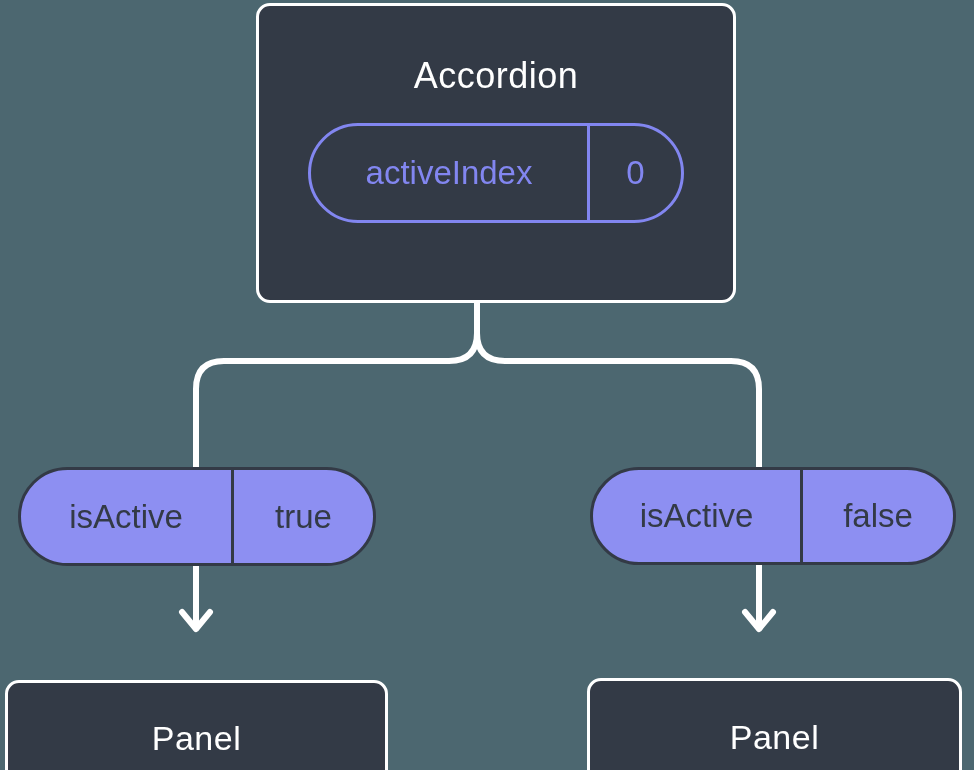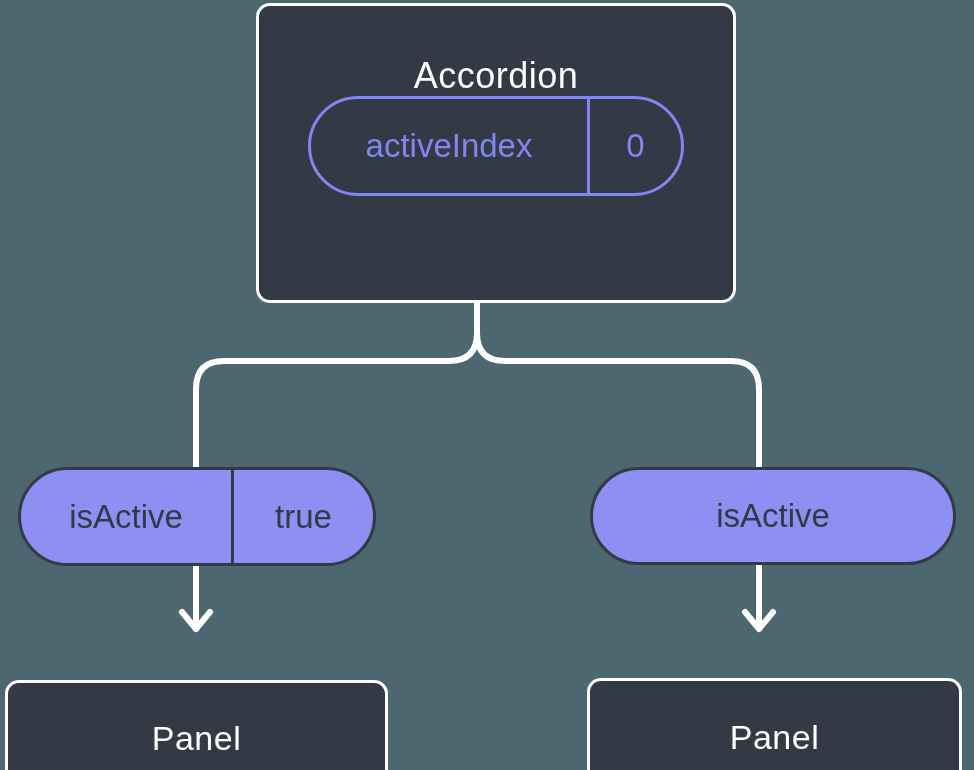--- a/index.html
+++ b/index.html
@@ -52,20 +52,21 @@
     overflow: hidden;
     font-size: 33px; font-weight: 500;
   }
   .pill .seg {
     display: flex; align-items: center; justify-content: center;
   }
   .pill .seg.name { flex: 1 1 auto; }
   .pill .seg.value { flex: 0 0 auto; }
 
   .state-pill {
+    margin-top: 27px;
     width: 376px; height: 100px;
     border: 3px solid var(--accent);
     color: var(--accent);
     background: transparent;
   }
   .state-pill .seg.value { width: 94px; border-left: 3px solid var(--accent); }
 
   .prop-pill {
     position: absolute;
     background: var(--pill-fill);
@@ -103,20 +104,21 @@
     </div>
   </div>
 
   <div class="pill prop-pill left">
     <span class="seg name">isActive</span>
     <span class="seg value">true</span>
   </div>
 
   <div class="pill prop-pill right">
     <span class="seg name">isActive</span>
+    <span class="seg value">false</span>
   </div>
 
   <div class="node panel left">
     <span>Panel</span>
   </div>
 
   <div class="node panel right">
     <span>Panel</span>
   </div>
 

